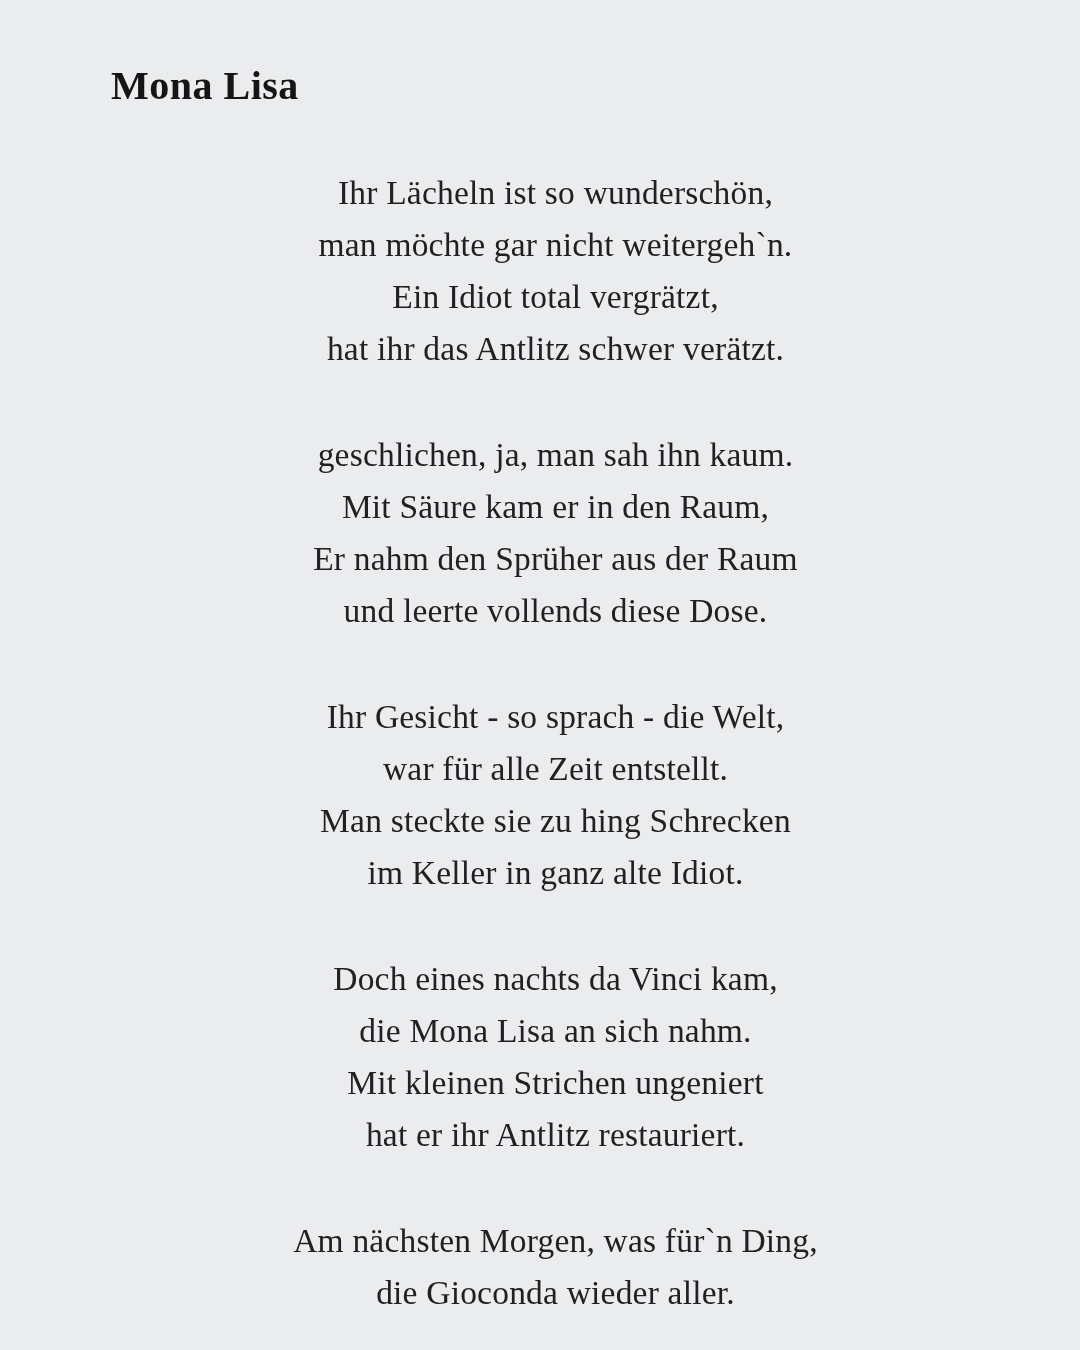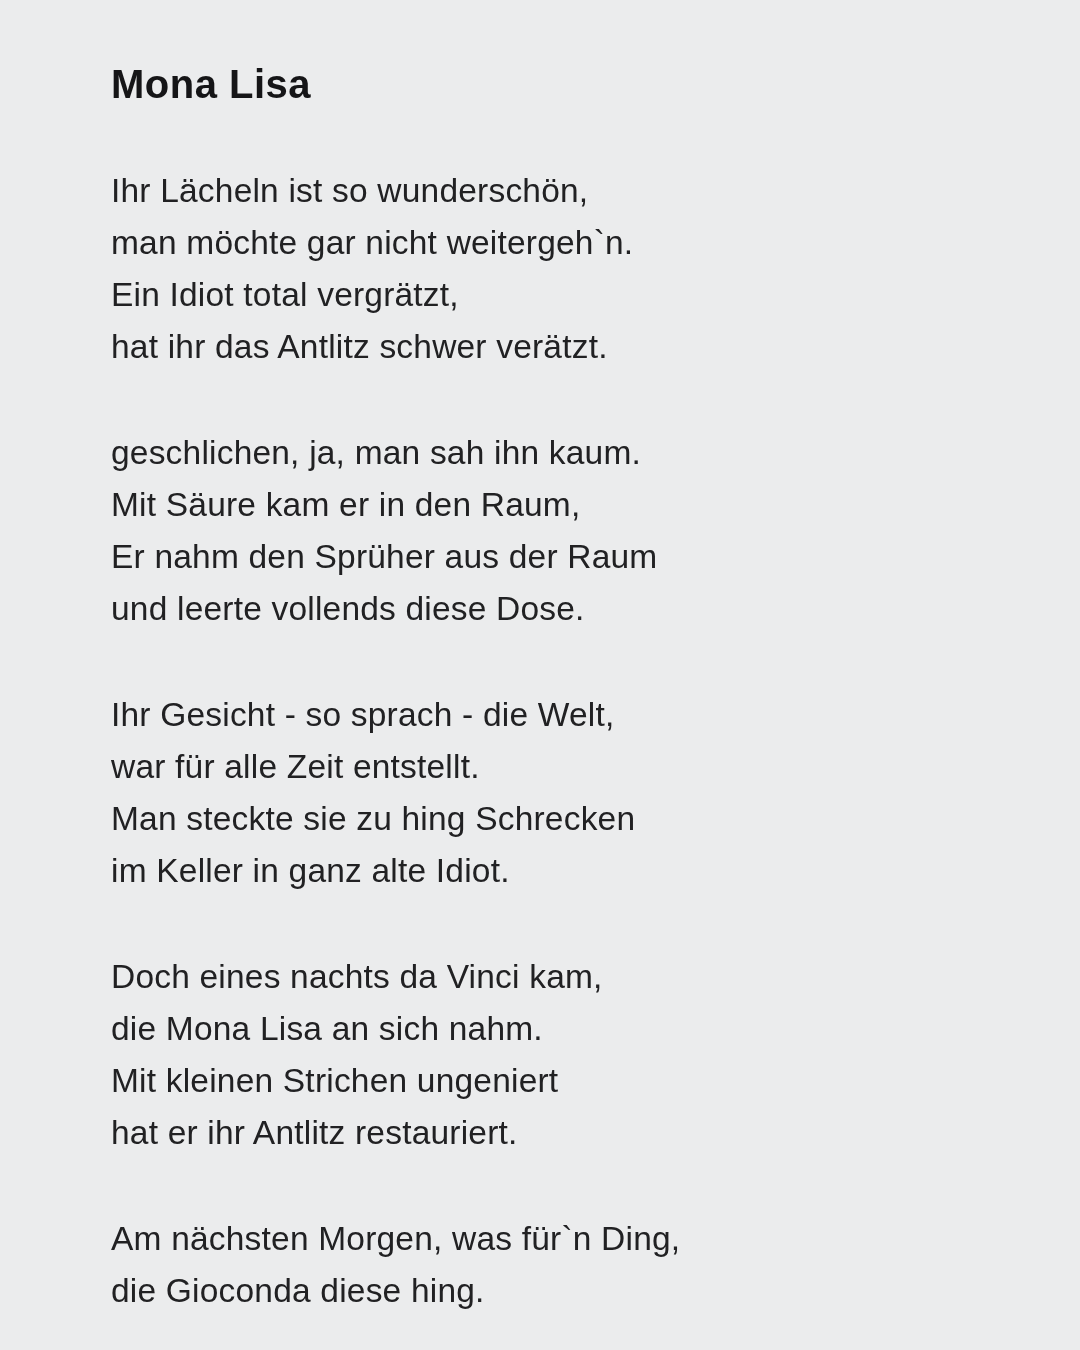--- a/index.html
+++ b/index.html
@@ -12,30 +12,32 @@
     background: #ebeced;
     font-family: "Liberation Sans", sans-serif;
     color: #1d1d1f;
     overflow: hidden;
   }
   .page {
     box-sizing: border-box;
     width: 1080px;
     height: 1350px;
     padding: 62px 80px 40px 111px;
+    font-family: Liberation Serif, serif;
   }
   .poem-title {
     margin: 0 0 58px 0;
     font-size: 40px;
     font-weight: 700;
     letter-spacing: 0.5px;
     color: #151517;
   }
   .stanza {
     margin: 0 0 54px 0;
+    text-align: center;
   }
   .stanza p {
     margin: 0;
     font-size: 33.5px;
     font-weight: 400;
     line-height: 52px;
     letter-spacing: 0.2px;
     color: #212123;
     white-space: nowrap;
   }
@@ -69,15 +71,15 @@
 
   <div class="stanza">
     <p>Doch eines nachts da Vinci kam,</p>
     <p>die Mona Lisa an sich nahm.</p>
     <p>Mit kleinen Strichen ungeniert</p>
     <p>hat er ihr Antlitz restauriert.</p>
   </div>
 
   <div class="stanza">
     <p>Am nächsten Morgen, was für`n Ding,</p>
-    <p>die Gioconda diese hing.</p>
+    <p>die Gioconda wieder aller.</p>
   </div>
 </div>
 
 </body></html>

